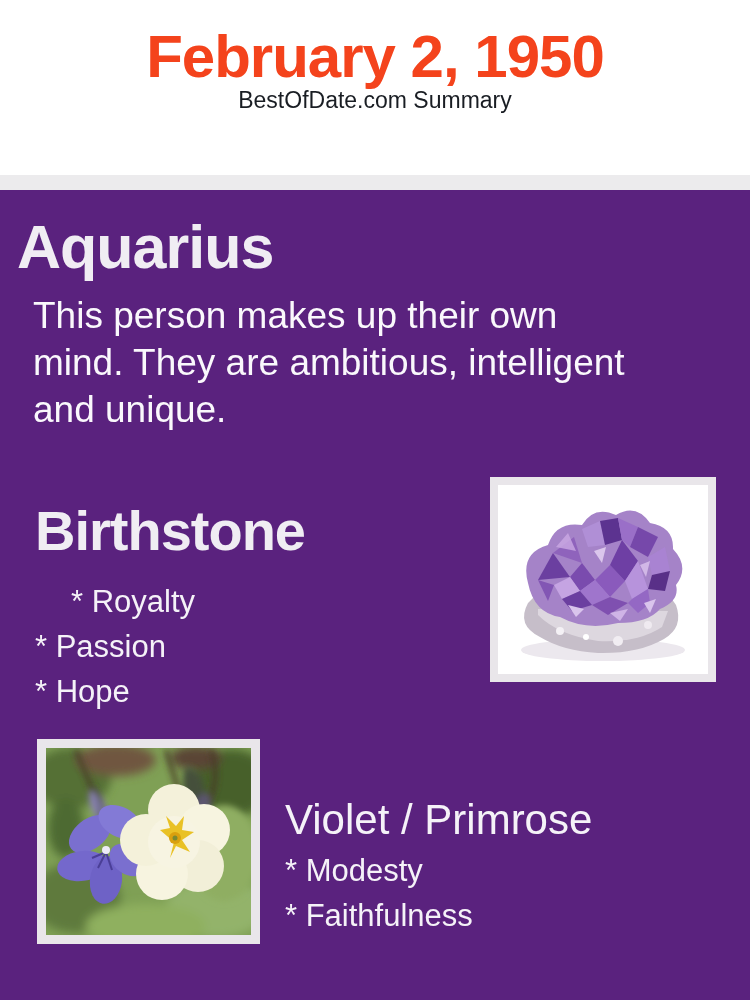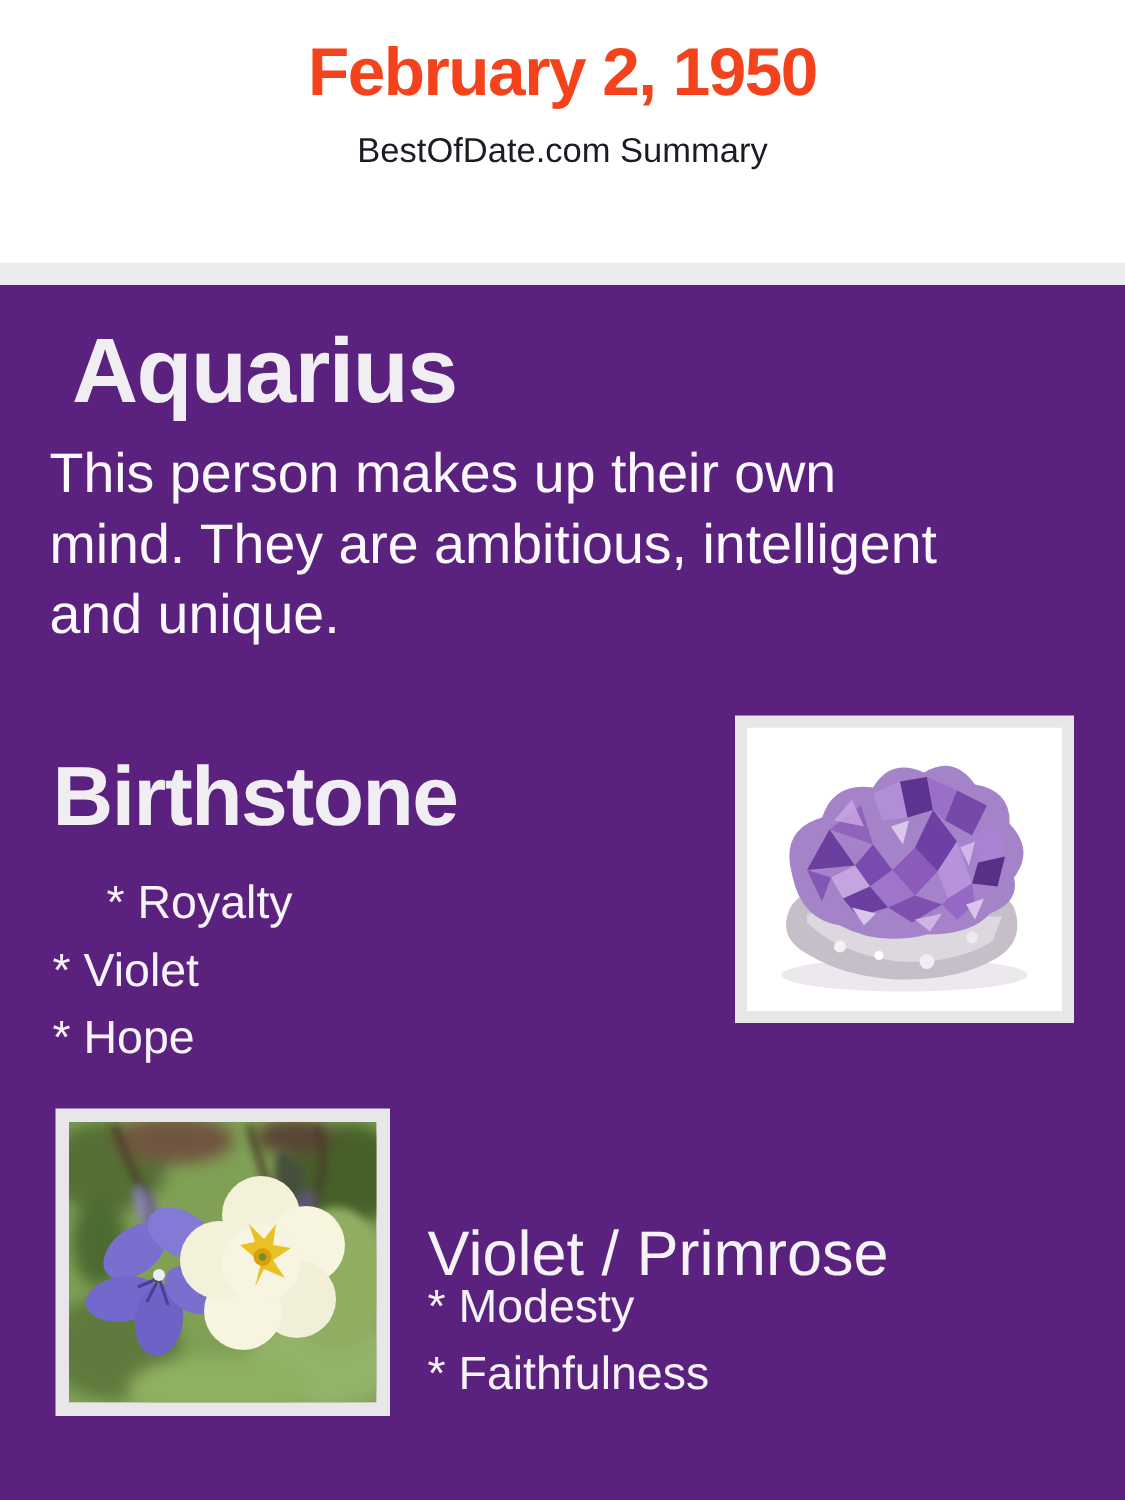--- a/index.html
+++ b/index.html
@@ -7,21 +7,21 @@
     position:relative;
     width:750px;height:1000px;
     background:#ffffff;
     overflow:hidden;
     font-family:"Liberation Sans","DejaVu Sans",sans-serif;
   }
   
   .date-title{
     position:absolute;top:22px;left:0;right:0;
     text-align:center;
-    font-size:45px;font-weight:700;letter-spacing:-1px;
+    font-size:60px;font-weight:700;letter-spacing:-1px;
     color:#F4431C;
   }
   .site-summary{
     position:absolute;top:87px;left:0;right:0;
     text-align:center;
     font-size:23px;font-weight:400;
     color:#191D23;
   }
   .born-line{
     position:absolute;top:127px;left:0;right:0;
@@ -34,21 +34,21 @@
     width:750px;height:15px;
     background:#ECEBED;
   }
   
   .purple-section{
     position:absolute;top:190px;left:0;
     width:750px;height:810px;
     background:#5A227E;
   }
   .zodiac-name{
-    position:absolute;top:22px;left:48px;
+    position:absolute;top:22px;left:17px;
     font-size:61px;font-weight:700;letter-spacing:-1px;
     color:#F0EDF3;
   }
   .zodiac-desc{
     position:absolute;top:102px;left:33px;
     width:610px;
     font-size:37px;line-height:47px;font-weight:400;
     color:#FAF8FC;
   }
   .section-title{
@@ -66,21 +66,21 @@
     font-size:31px;font-weight:400;
     color:#F5F2F8;
   }
   .bs-title{top:272px;left:35px;margin-top:36px;}
   .bs-name{top:340px;left:35px;}
   .bs-trait-0{top:394px;left:35px;margin-left:36px;}
   .bs-trait-1{top:439px;left:35px;}
   .bs-trait-2{top:484px;left:35px;}
 
   .bf-title{top:543px;left:285px;}
-  .bf-name{top:606px;left:285px;margin-top:16px;}
+  .bf-name{top:606px;left:285px;}
   .bf-trait-0{top:663px;left:285px;}
   .bf-trait-1{top:708px;left:285px;}
 
   
   .photo-frame{
     position:absolute;
     background:#E9E6EA;
   }
   .photo-frame svg{display:block;}
   .amethyst-frame{left:490px;top:287px;width:226px;height:205px;padding:0;}
@@ -97,21 +97,21 @@
   <div class="site-summary">BestOfDate.com Summary</div>
   <div class="divider-bar"></div>
 
   <div class="purple-section">
 
     <div class="zodiac-name">Aquarius</div>
     <div class="zodiac-desc">This person makes up their own mind. They are ambitious, intelligent and unique.</div>
 
     <div class="section-title bs-title">Birthstone</div>
     <div class="trait bs-trait-0">* Royalty</div>
-    <div class="trait bs-trait-1">* Violet</div>
+    <div class="trait bs-trait-1">* Passion</div>
     <div class="trait bs-trait-2">* Hope</div>
 
     <div class="photo-frame amethyst-frame">
       <svg width="210" height="189" viewBox="0 0 210 189">
         <rect width="210" height="189" fill="#ffffff"></rect>
         <ellipse cx="105" cy="165" rx="82" ry="11" fill="#ECE8EE"></ellipse>
 
         <path d="M30 118 Q18 140 42 152 Q65 166 100 168 Q140 169 166 154 Q186 142 178 120 L164 100 44 104 Z" fill="#C6BEC9"></path>
         <path d="M40 130 Q60 150 100 156 Q140 158 164 142 L170 126 40 124 Z" fill="#DDD7DF"></path>
         <circle cx="62" cy="146" r="4" fill="#F4F1F5"></circle>

